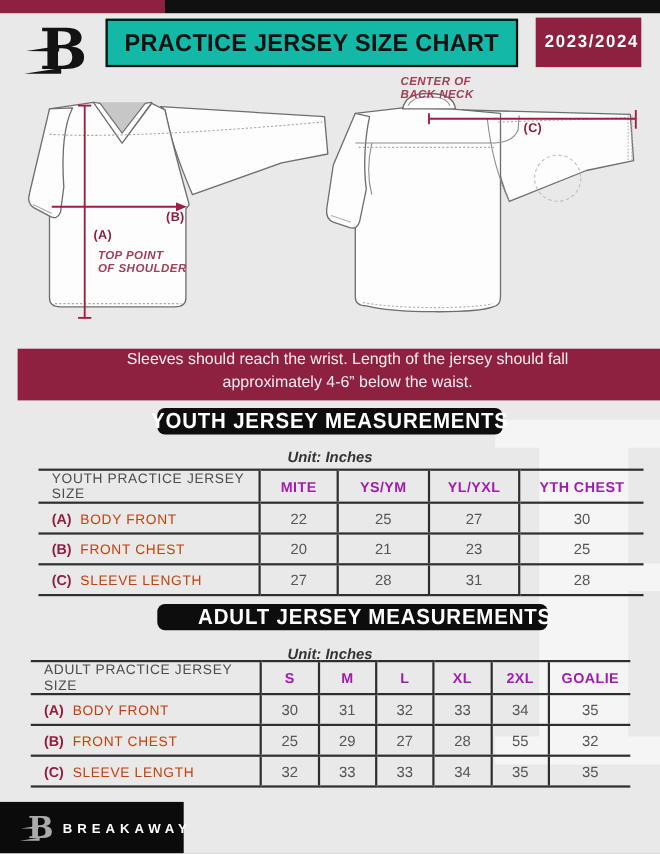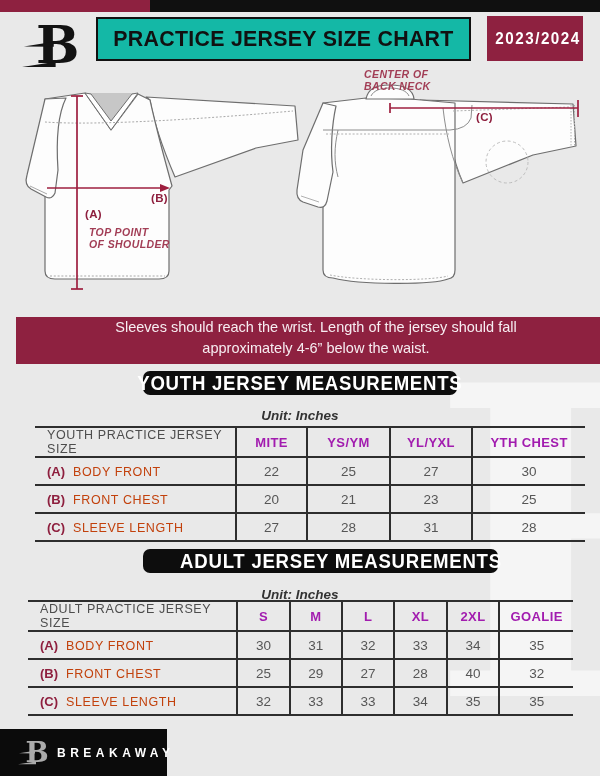--- a/index.html
+++ b/index.html
@@ -283,21 +283,21 @@
           <td>33</td>
           <td>34</td>
           <td>35</td>
         </tr>
         <tr>
           <td><span class="rowkey">(B)</span><span class="rowlabel">FRONT CHEST</span></td>
           <td>25</td>
           <td>29</td>
           <td>27</td>
           <td>28</td>
-          <td>40</td>
+          <td>55</td>
           <td>32</td>
         </tr>
         <tr>
           <td><span class="rowkey">(C)</span><span class="rowlabel">SLEEVE LENGTH</span></td>
           <td>32</td>
           <td>33</td>
           <td>33</td>
           <td>34</td>
           <td>35</td>
           <td>35</td>

